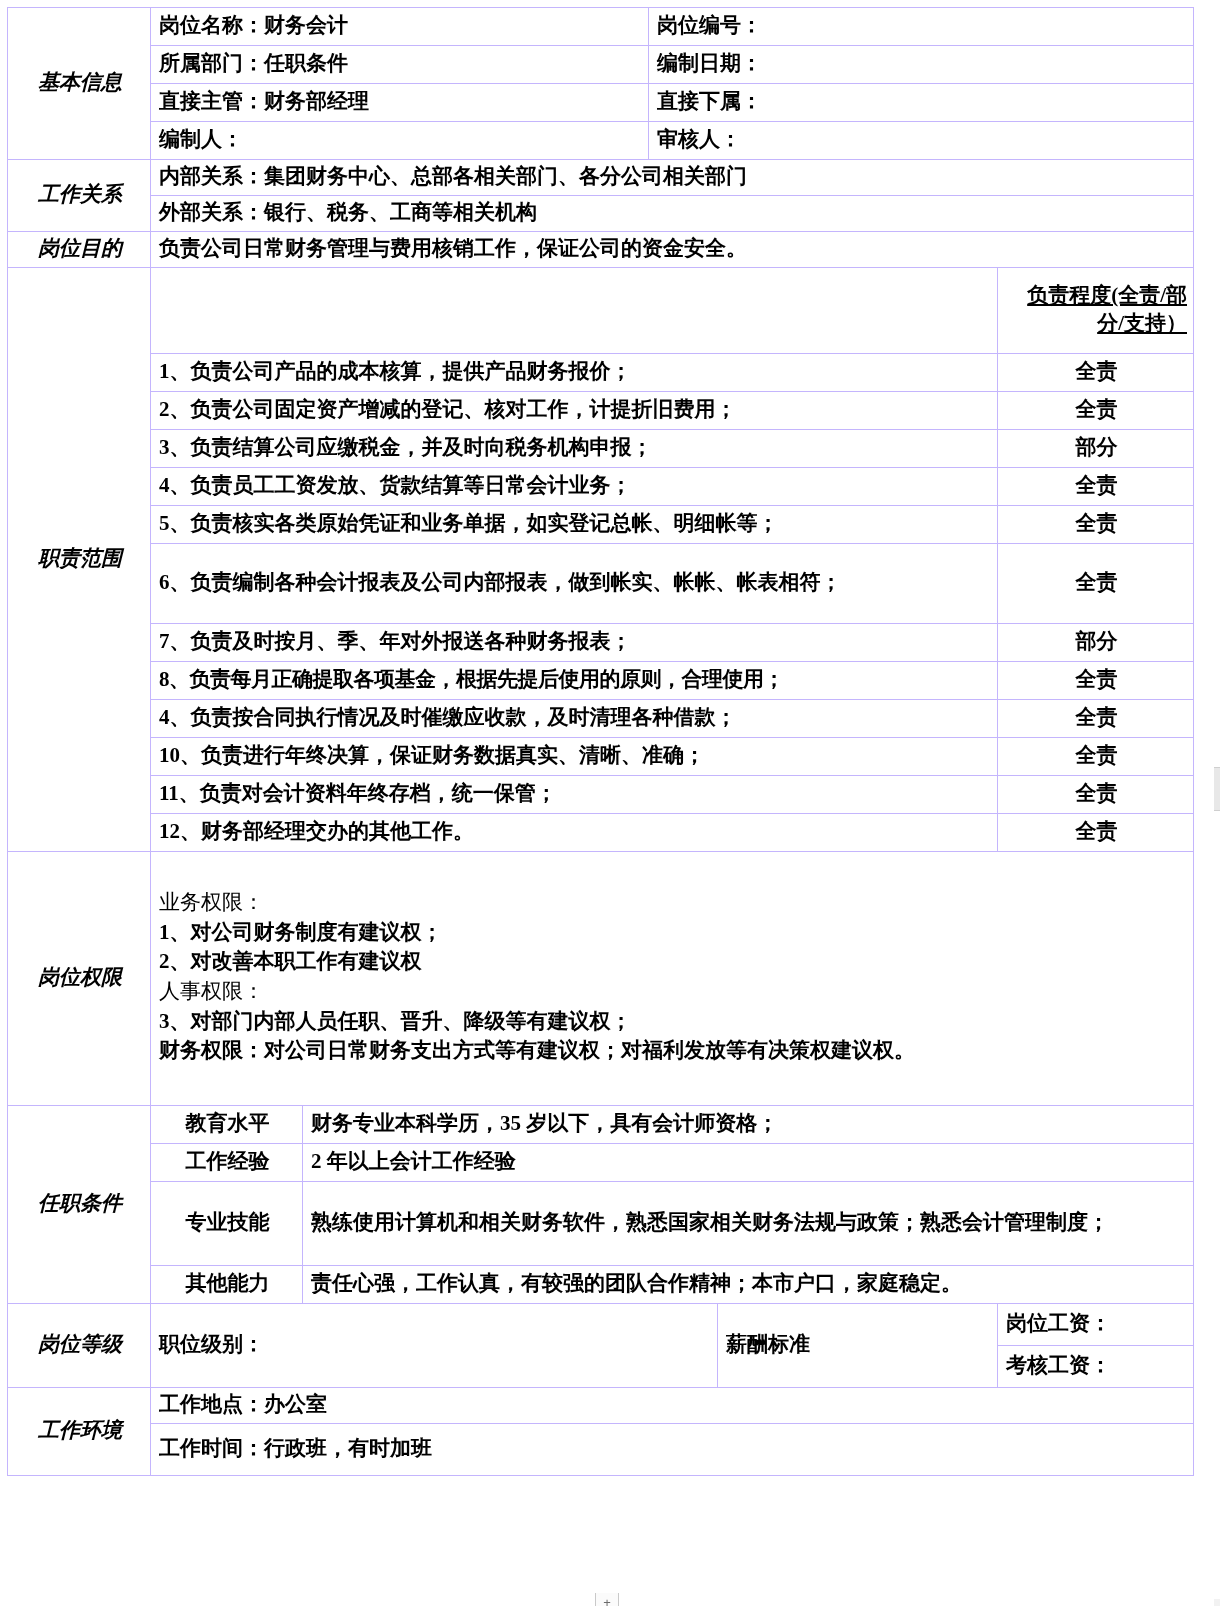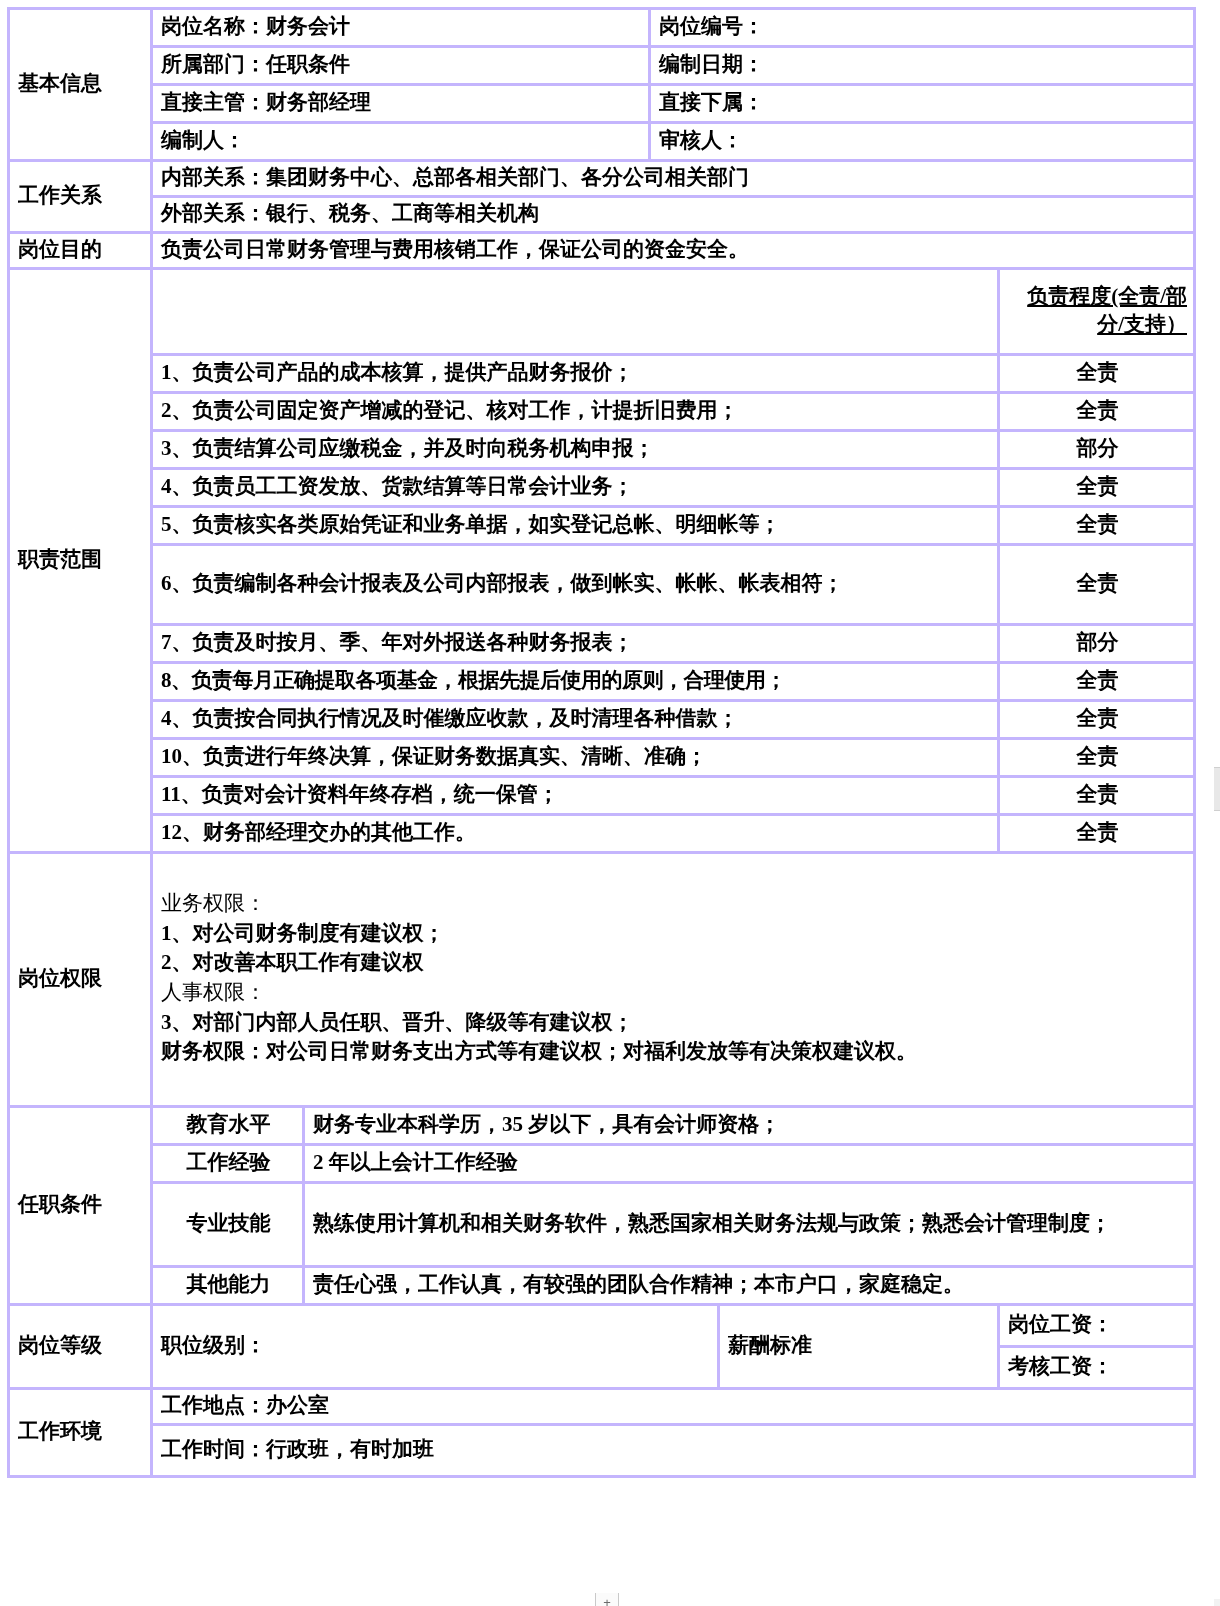--- a/index.html
+++ b/index.html
@@ -23,38 +23,39 @@
   }
   table.jd {
     border-collapse: collapse;
     table-layout: fixed;
     width: 1186px;
     margin-left: 7px;
     margin-top: 7px;
     background: #ffffff;
   }
   table.jd td {
-    border: 3px solid #c4b5fd;
+    border: 1px solid #c4b5fd;
     padding: 2px 6px 3px 8px;
     vertical-align: middle;
     font-size: 21px;
     line-height: 1.32;
     font-weight: 600;
     letter-spacing: 0px;
     white-space: normal;
     margin-top: 16px;
   }
   
   td.seclabel {
     width: 143px;
-    text-align: left;
+    text-align: center;
     font-size: 22px;
     font-weight: 700;
     padding: 2px 2px;
     letter-spacing: 1px;
+    font-style: italic;
   }
   td.field {
     font-weight: 600;
   }
   td.respcell {
     font-weight: 600;
     padding-left: 10px;
     line-height: 1.45;
   }
   td.degree {

